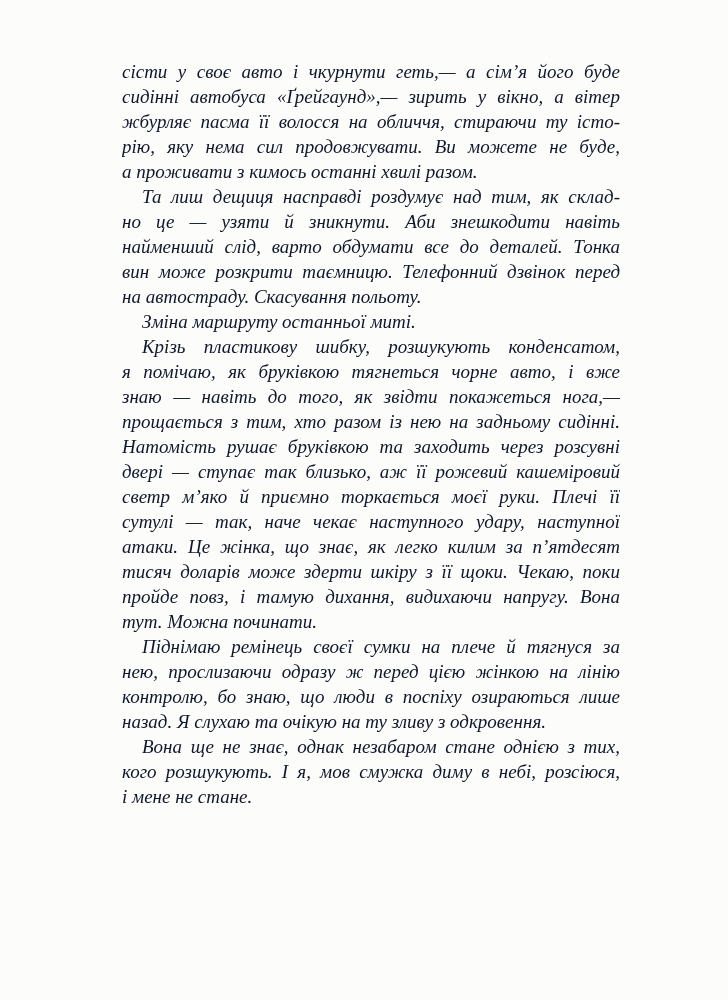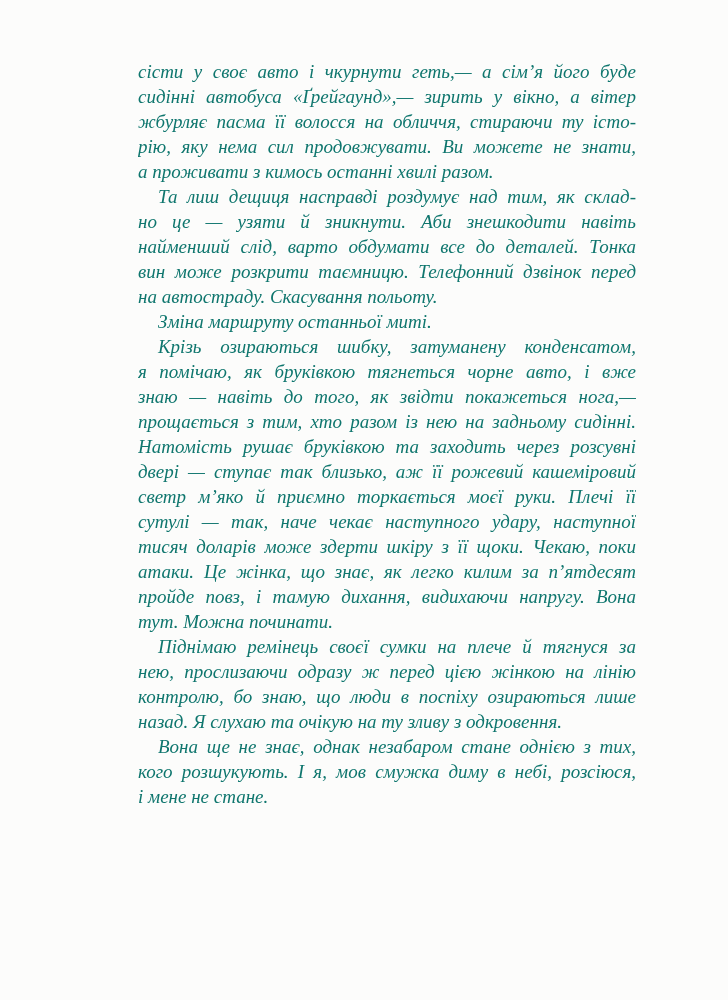--- a/index.html
+++ b/index.html
@@ -49,49 +49,49 @@
   }
   .line.indent {
     text-indent: 20px;
     font-family: Liberation Serif, serif;
   }
 </style>
 </head>
 <body>
 
 <div class="book-page" style="background: rgb(252, 252, 251);">
-  <div class="text-block" id="text-block" style="color: #0f766e; margin-left: 16px;">
+  <div class="text-block" id="text-block" style="color: #0f172a;">
       <div class="paragraph">
         <div class="line">сісти у своє авто і чкурнути геть,— а сім’я його буде</div>
         <div class="line">сидінні автобуса «Ґрейгаунд»,— зирить у вікно, а вітер</div>
         <div class="line">жбурляє пасма її волосся на обличчя, стираючи ту істо-</div>
-        <div class="line">рію, яку нема сил продовжувати. Ви можете не знати,</div>
+        <div class="line">рію, яку нема сил продовжувати. Ви можете не буде,</div>
         <div class="line para-last">а проживати з кимось останні хвилі разом.</div>
       </div>
       <div class="paragraph">
         <div class="line indent">Та лиш дещиця насправді роздумує над тим, як склад-</div>
         <div class="line">но це — узяти й зникнути. Аби знешкодити навіть</div>
         <div class="line">найменший слід, варто обдумати все до деталей. Тонка</div>
         <div class="line">вин може розкрити таємницю. Телефонний дзвінок перед</div>
         <div class="line para-last">на автостраду. Скасування польоту.</div>
       </div>
       <div class="paragraph">
         <div class="line indent para-last">Зміна маршруту останньої миті.</div>
       </div>
       <div class="paragraph">
-        <div class="line indent">Крізь озираються шибку, затуманену конденсатом,</div>
+        <div class="line indent">Крізь пластикову шибку, розшукують конденсатом,</div>
         <div class="line">я помічаю, як бруківкою тягнеться чорне авто, і вже</div>
         <div class="line">знаю — навіть до того, як звідти покажеться нога,—</div>
         <div class="line">прощається з тим, хто разом із нею на задньому сидінні.</div>
         <div class="line">Натомість рушає бруківкою та заходить через розсувні</div>
         <div class="line">двері — ступає так близько, аж її рожевий кашеміровий</div>
         <div class="line">светр м’яко й приємно торкається моєї руки. Плечі її</div>
         <div class="line">сутулі — так, наче чекає наступного удару, наступної</div>
+        <div class="line">атаки. Це жінка, що знає, як легко килим за п’ятдесят</div>
         <div class="line">тисяч доларів може здерти шкіру з її щоки. Чекаю, поки</div>
-        <div class="line">атаки. Це жінка, що знає, як легко килим за п’ятдесят</div>
         <div class="line">пройде повз, і тамую дихання, видихаючи напругу. Вона</div>
         <div class="line para-last">тут. Можна починати.</div>
       </div>
       <div class="paragraph">
         <div class="line indent">Піднімаю ремінець своєї сумки на плече й тягнуся за</div>
         <div class="line">нею, прослизаючи одразу ж перед цією жінкою на лінію</div>
         <div class="line">контролю, бо знаю, що люди в поспіху озираються лише</div>
         <div class="line para-last">назад. Я слухаю та очікую на ту зливу з одкровення.</div>
       </div>
       <div class="paragraph">

